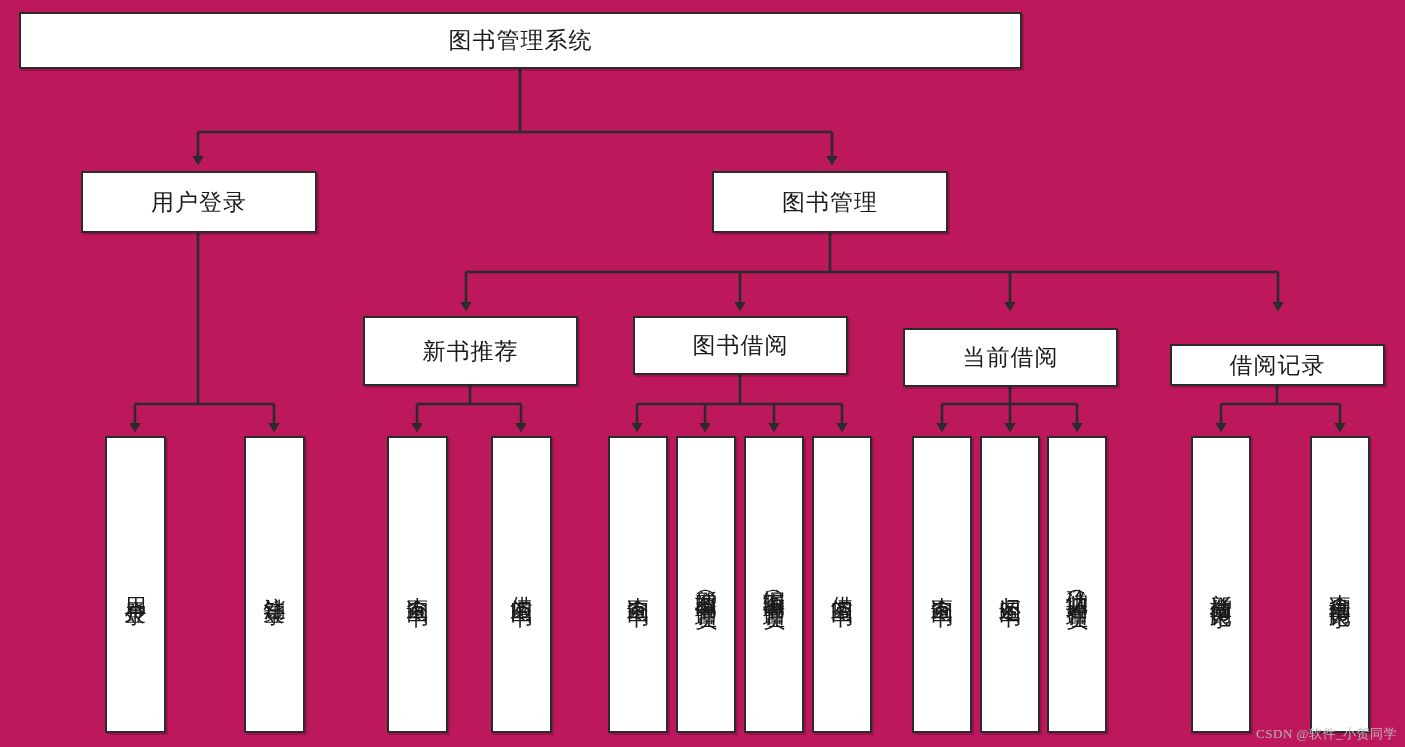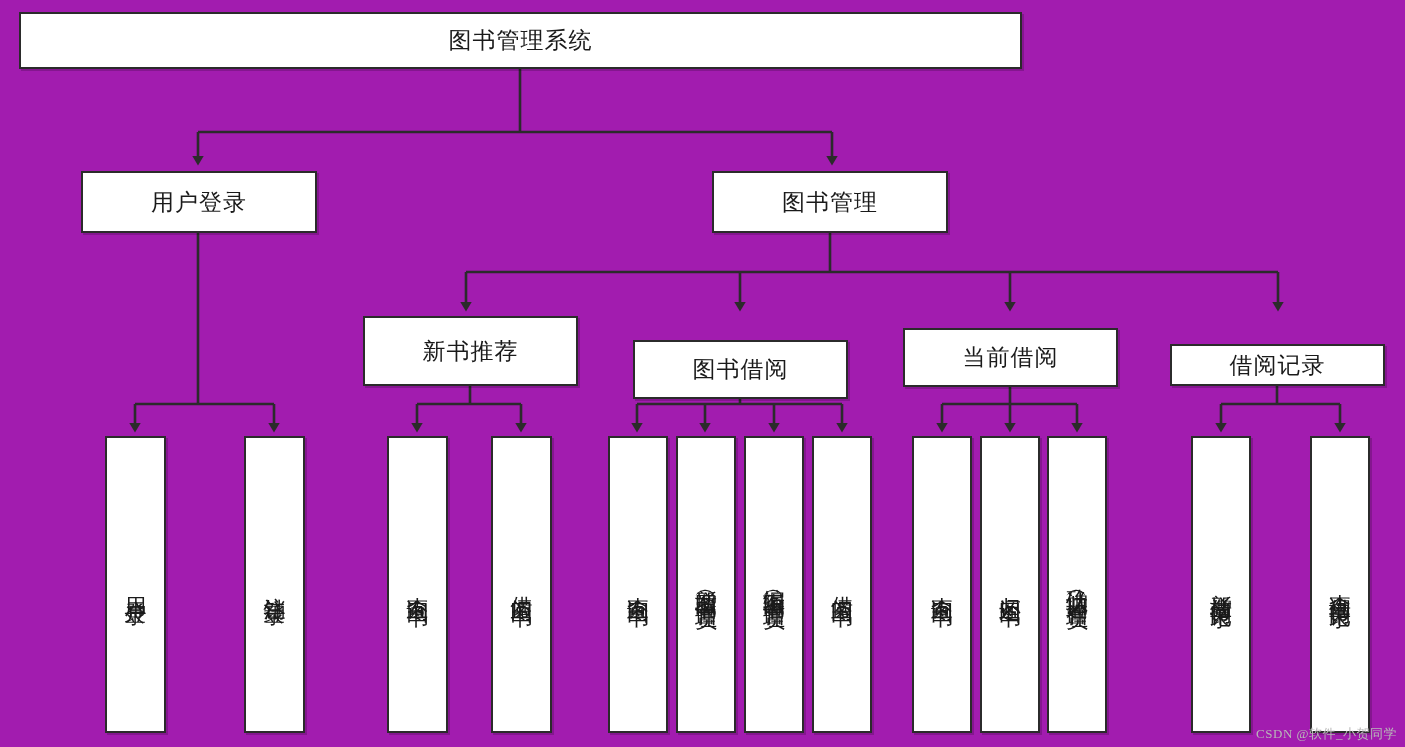--- a/index.html
+++ b/index.html
@@ -4,21 +4,21 @@
 <style>
   html, body {
     margin: 0;
     padding: 0;
     background: #ffffff;
   }
   #canvas {
     position: relative;
     width: 1405px;
     height: 747px;
-    background: #a21caf;
+    background: #be185d;
     font-family: "DejaVu Sans", "Liberation Sans", sans-serif;
     overflow: hidden;
   }
   svg#edges {
     position: absolute;
     left: 0; top: 0;
     width: 1405px;
     height: 747px;
     pointer-events: none;
   }
@@ -125,21 +125,21 @@
   <div class="node h" style="left:81px; top:171px; width:236px; height:62px;">
     <span class="label">用户登录</span>
   </div>
   <div class="node h" style="left:712px; top:171px; width:236px; height:62px;">
     <span class="label">图书管理</span>
   </div>
 
   <div class="node h" style="left:363px; top:316px; width:215px; height:70px;">
     <span class="label">新书推荐</span>
   </div>
-  <div class="node h" style="left:633px; top:316px; width:215px; height:59px;margin-top:24px;">
+  <div class="node h" style="left:633px; top:316px; width:215px; height:59px;">
     <span class="label">图书借阅</span>
   </div>
   <div class="node h" style="left:903px; top:316px; width:215px; height:59px;margin-top:12px;">
     <span class="label">当前借阅</span>
   </div>
   <div class="node h" style="left:1170px; top:316px; width:215px; height:42px;margin-top:28px;">
     <span class="label">借阅记录</span>
   </div>
 
   <div class="node v" style="left:105px; top:436px; width:61px; height:297px;">

